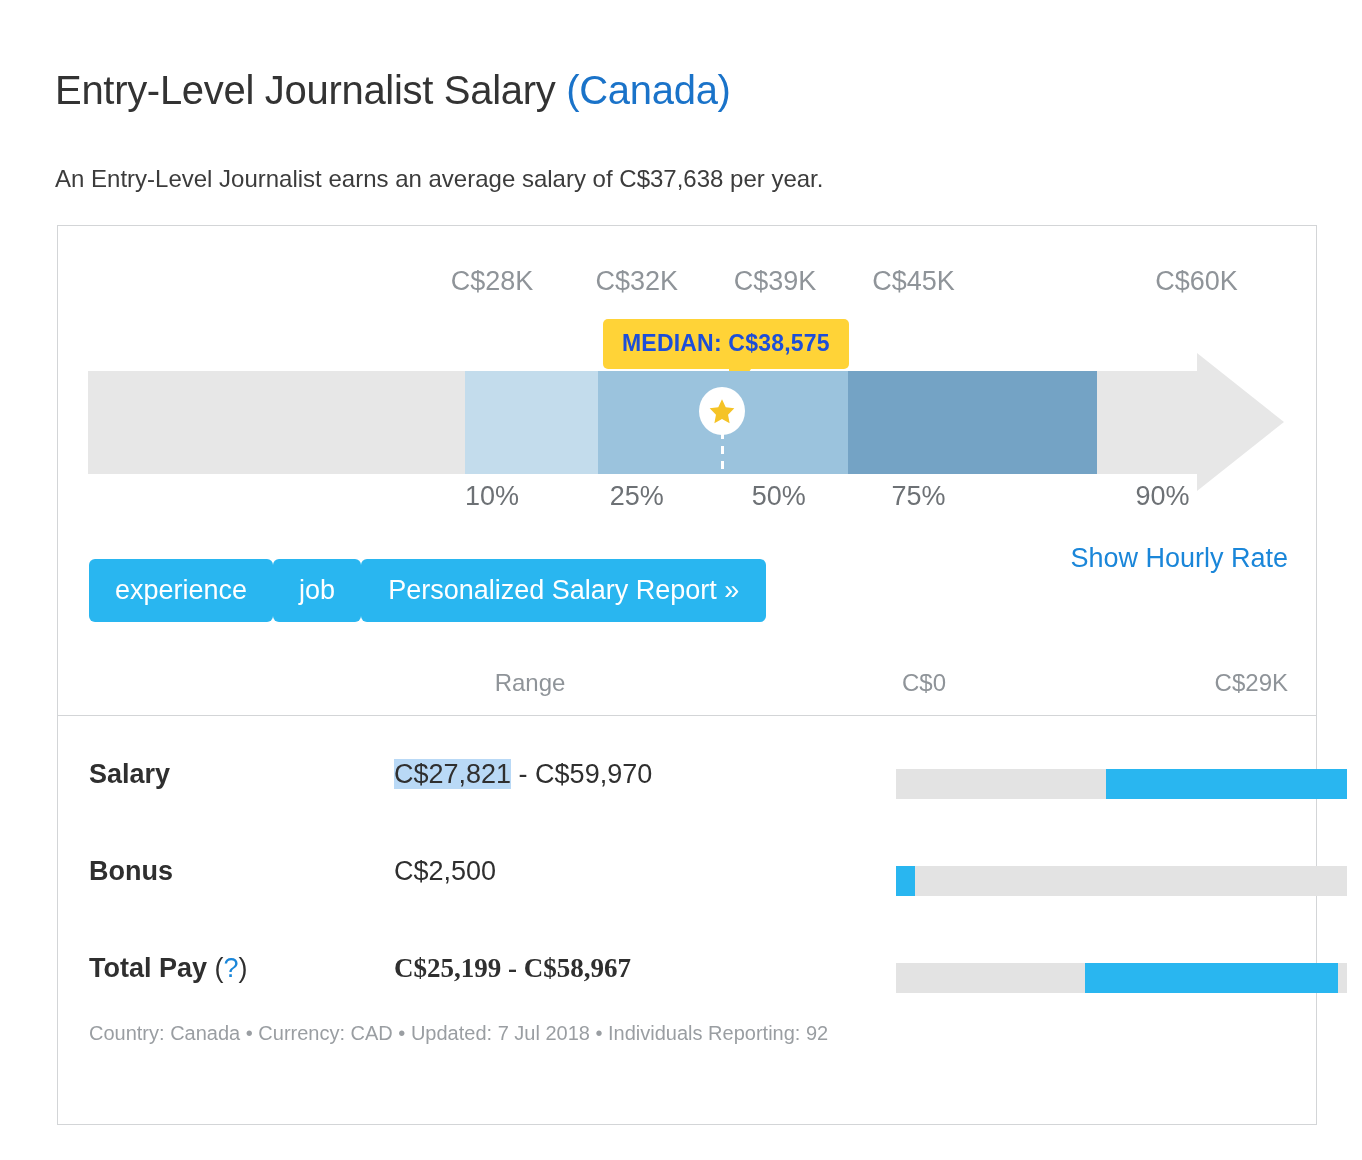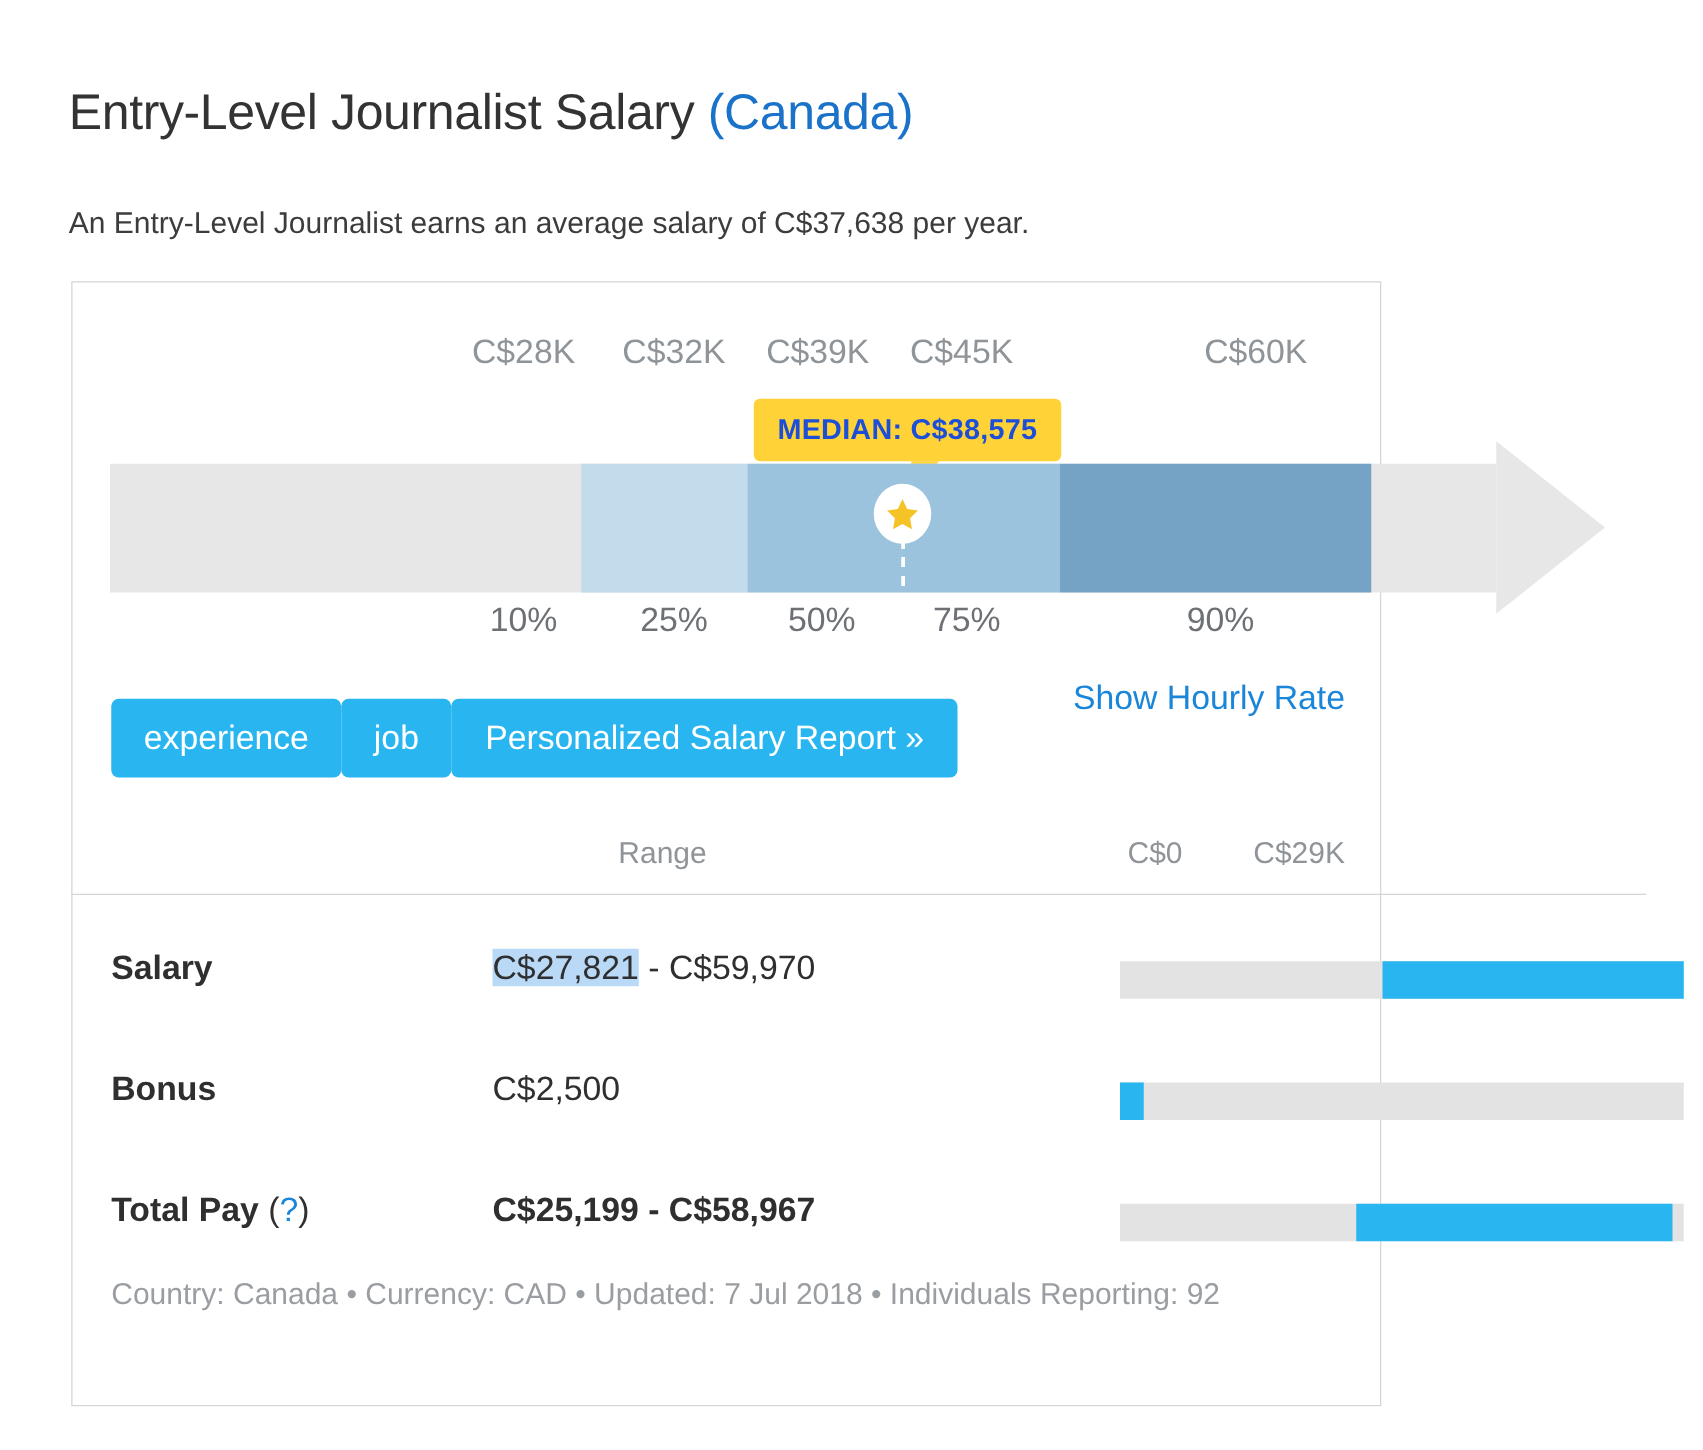--- a/index.html
+++ b/index.html
@@ -40,21 +40,21 @@
     color: #3c3c3c;
     font-weight: 400;
     white-space: nowrap;
   }
 
   
   .card {
     position: absolute;
     left: 57px;
     top: 225px;
-    width: 1048px;
+    width: 1260px;
     height: 900px;
     border: 1px solid #d3d5d7;
     background: #ffffff;
   }
 
   
   .value-labels {
     position: absolute;
     left: 0;
     top: 40px;
@@ -261,21 +261,21 @@
   .row-label .q-paren { color: #2f2f2f; font-weight: normal; }
 
   .row-value {
     position: absolute;
     left: 336px;
     top: 23px;
     font-size: 27px;
     color: #2f2f2f;
     white-space: nowrap;
   }
-  .row-value.bold { font-weight: bold; }
+  .row-value.bold { font-weight: bold; font-family: Liberation Serif, serif; }
   .sel { background: #b9d9f6; }
 
   .row-bar {
     position: absolute;
     left: 838px;
     top: 33px;
     width: 451px;
     height: 30px;
     background: #e3e3e3;
   }
@@ -284,21 +284,21 @@
     top: 0;
     height: 30px;
     background: #29b6f0;
   }
 
   
   .footer-meta {
     position: absolute;
     left: 31px;
     top: 796px;
-    font-size: 24px;
+    font-size: 20px;
     color: #9a9ea2;
     white-space: nowrap;
   }
 </style>
 </head>
 <body>
 
 <div class="page">
 
   <h1 class="page-title">

